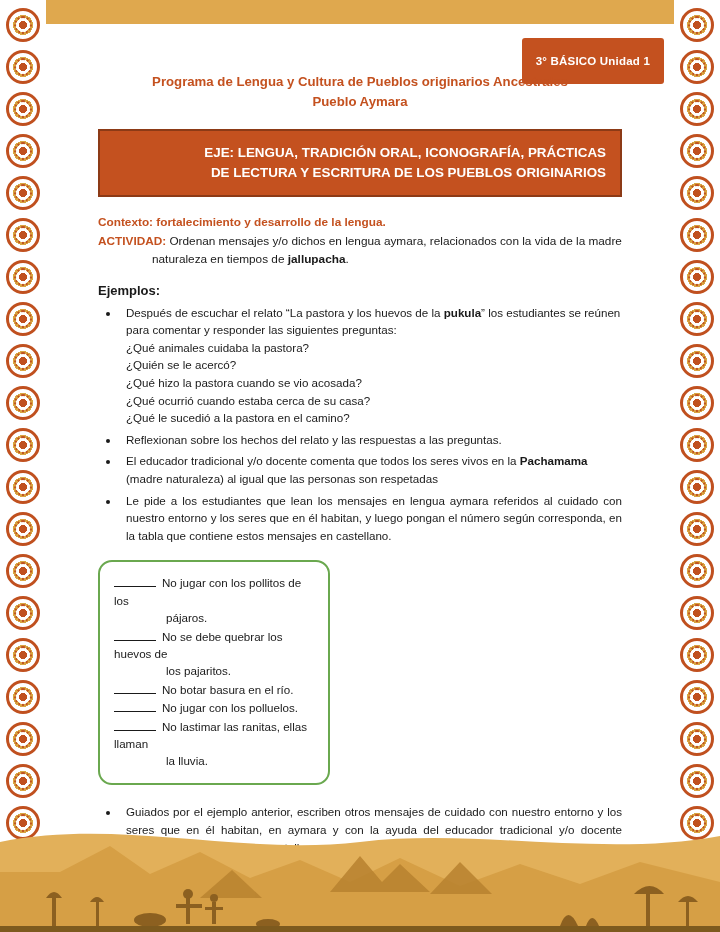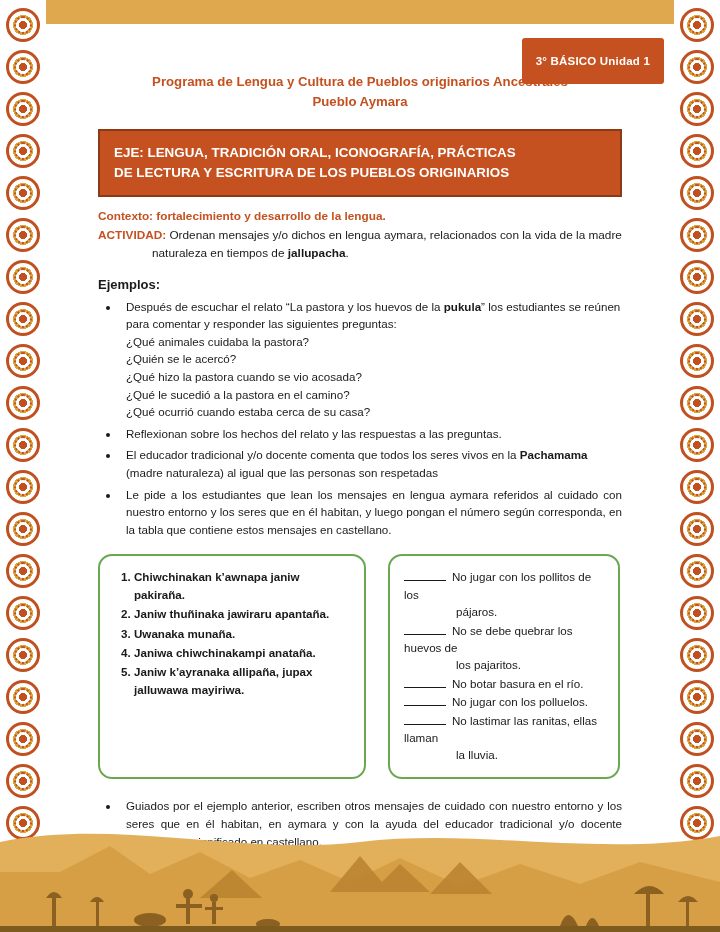--- a/index.html
+++ b/index.html
@@ -85,26 +85,26 @@
   .prog-title {
     margin-top: 72px;
     text-align: center;
     color: #c4511f;
     font-weight: bold;
     font-size: 13.2px;
     line-height: 1.55;
   }
 
   .eje-box {
-    margin: 16px auto 12px;
+    margin: 16px auto 18px;
     width: 100%;
     background: #c4511f;
     border: 2px solid #8c3a16;
     color: #ffffff;
-    text-align: left;
+    text-align: right;
     font-weight: bold;
     font-size: 13.4px;
     line-height: 1.5;
     padding: 12px 14px;
   }
 
   .ctx {
     margin-top: 8px;
     font-size: 11.8px;
     color: #c4511f;
@@ -263,40 +263,31 @@
   </div>
 
   <div class="ej-title">Ejemplos:</div>
 
   <ul class="bullets">
     <li>
       <span>Después de escuchar el relato “La pastora y los huevos de la </span><b>pukula</b><span>” los estudiantes se reúnen para comentar y responder las siguientes preguntas:</span>
       <span class="q">¿Qué animales cuidaba la pastora?</span>
       <span class="q">¿Quién se le acercó?</span>
       <span class="q">¿Qué hizo la pastora cuando se vio acosada?</span>
+      <span class="q">¿Qué ocurrió cuando estaba cerca de su casa?</span>
       <span class="q">¿Qué le sucedió a la pastora en el camino?</span>
-      <span class="q">¿Qué ocurrió cuando estaba cerca de su casa?</span>
     </li>
     <li>Reflexionan sobre los hechos del relato y las respuestas a las preguntas.</li>
     <li>
       <span>El educador tradicional y/o docente comenta que todos los seres vivos en la </span><b>Pachamama</b><span> (madre naturaleza) al igual que las personas son respetadas</span>
     </li>
     <li class="just">Le pide a los estudiantes que lean los mensajes en lengua aymara referidos al cuidado con nuestro entorno y los seres que en él habitan, y luego pongan el número según corresponda, en la tabla que contiene estos mensajes en castellano.</li>
   </ul>
 
   <div class="boxes">
-    <div class="gbox left-box">
-      <ol class="aymara">
-        <li>Chiwchinakan k’awnapa janiw pakiraña.</li>
-        <li>Janiw thuñinaka jawiraru apantaña.</li>
-        <li>Uwanaka munaña.</li>
-        <li>Janiwa chiwchinakampi anataña.</li>
-        <li>Janiw k’ayranaka allipaña, jupax jalluwawa mayiriwa.</li>
-      </ol>
-    </div>
     <div class="gbox right-box">
       <ul class="blank-list">
         <li><span class="blank"></span><span>No jugar con los pollitos de los</span><span class="cont">pájaros.</span></li>
         <li><span class="blank"></span><span>No se debe quebrar los huevos de</span><span class="cont">los pajaritos.</span></li>
         <li><span class="blank"></span><span>No botar basura en el río.</span></li>
         <li><span class="blank"></span><span>No jugar con los polluelos.</span></li>
         <li><span class="blank"></span><span>No lastimar las ranitas, ellas llaman</span><span class="cont">la lluvia.</span></li>
       </ul>
     </div>
   </div>

